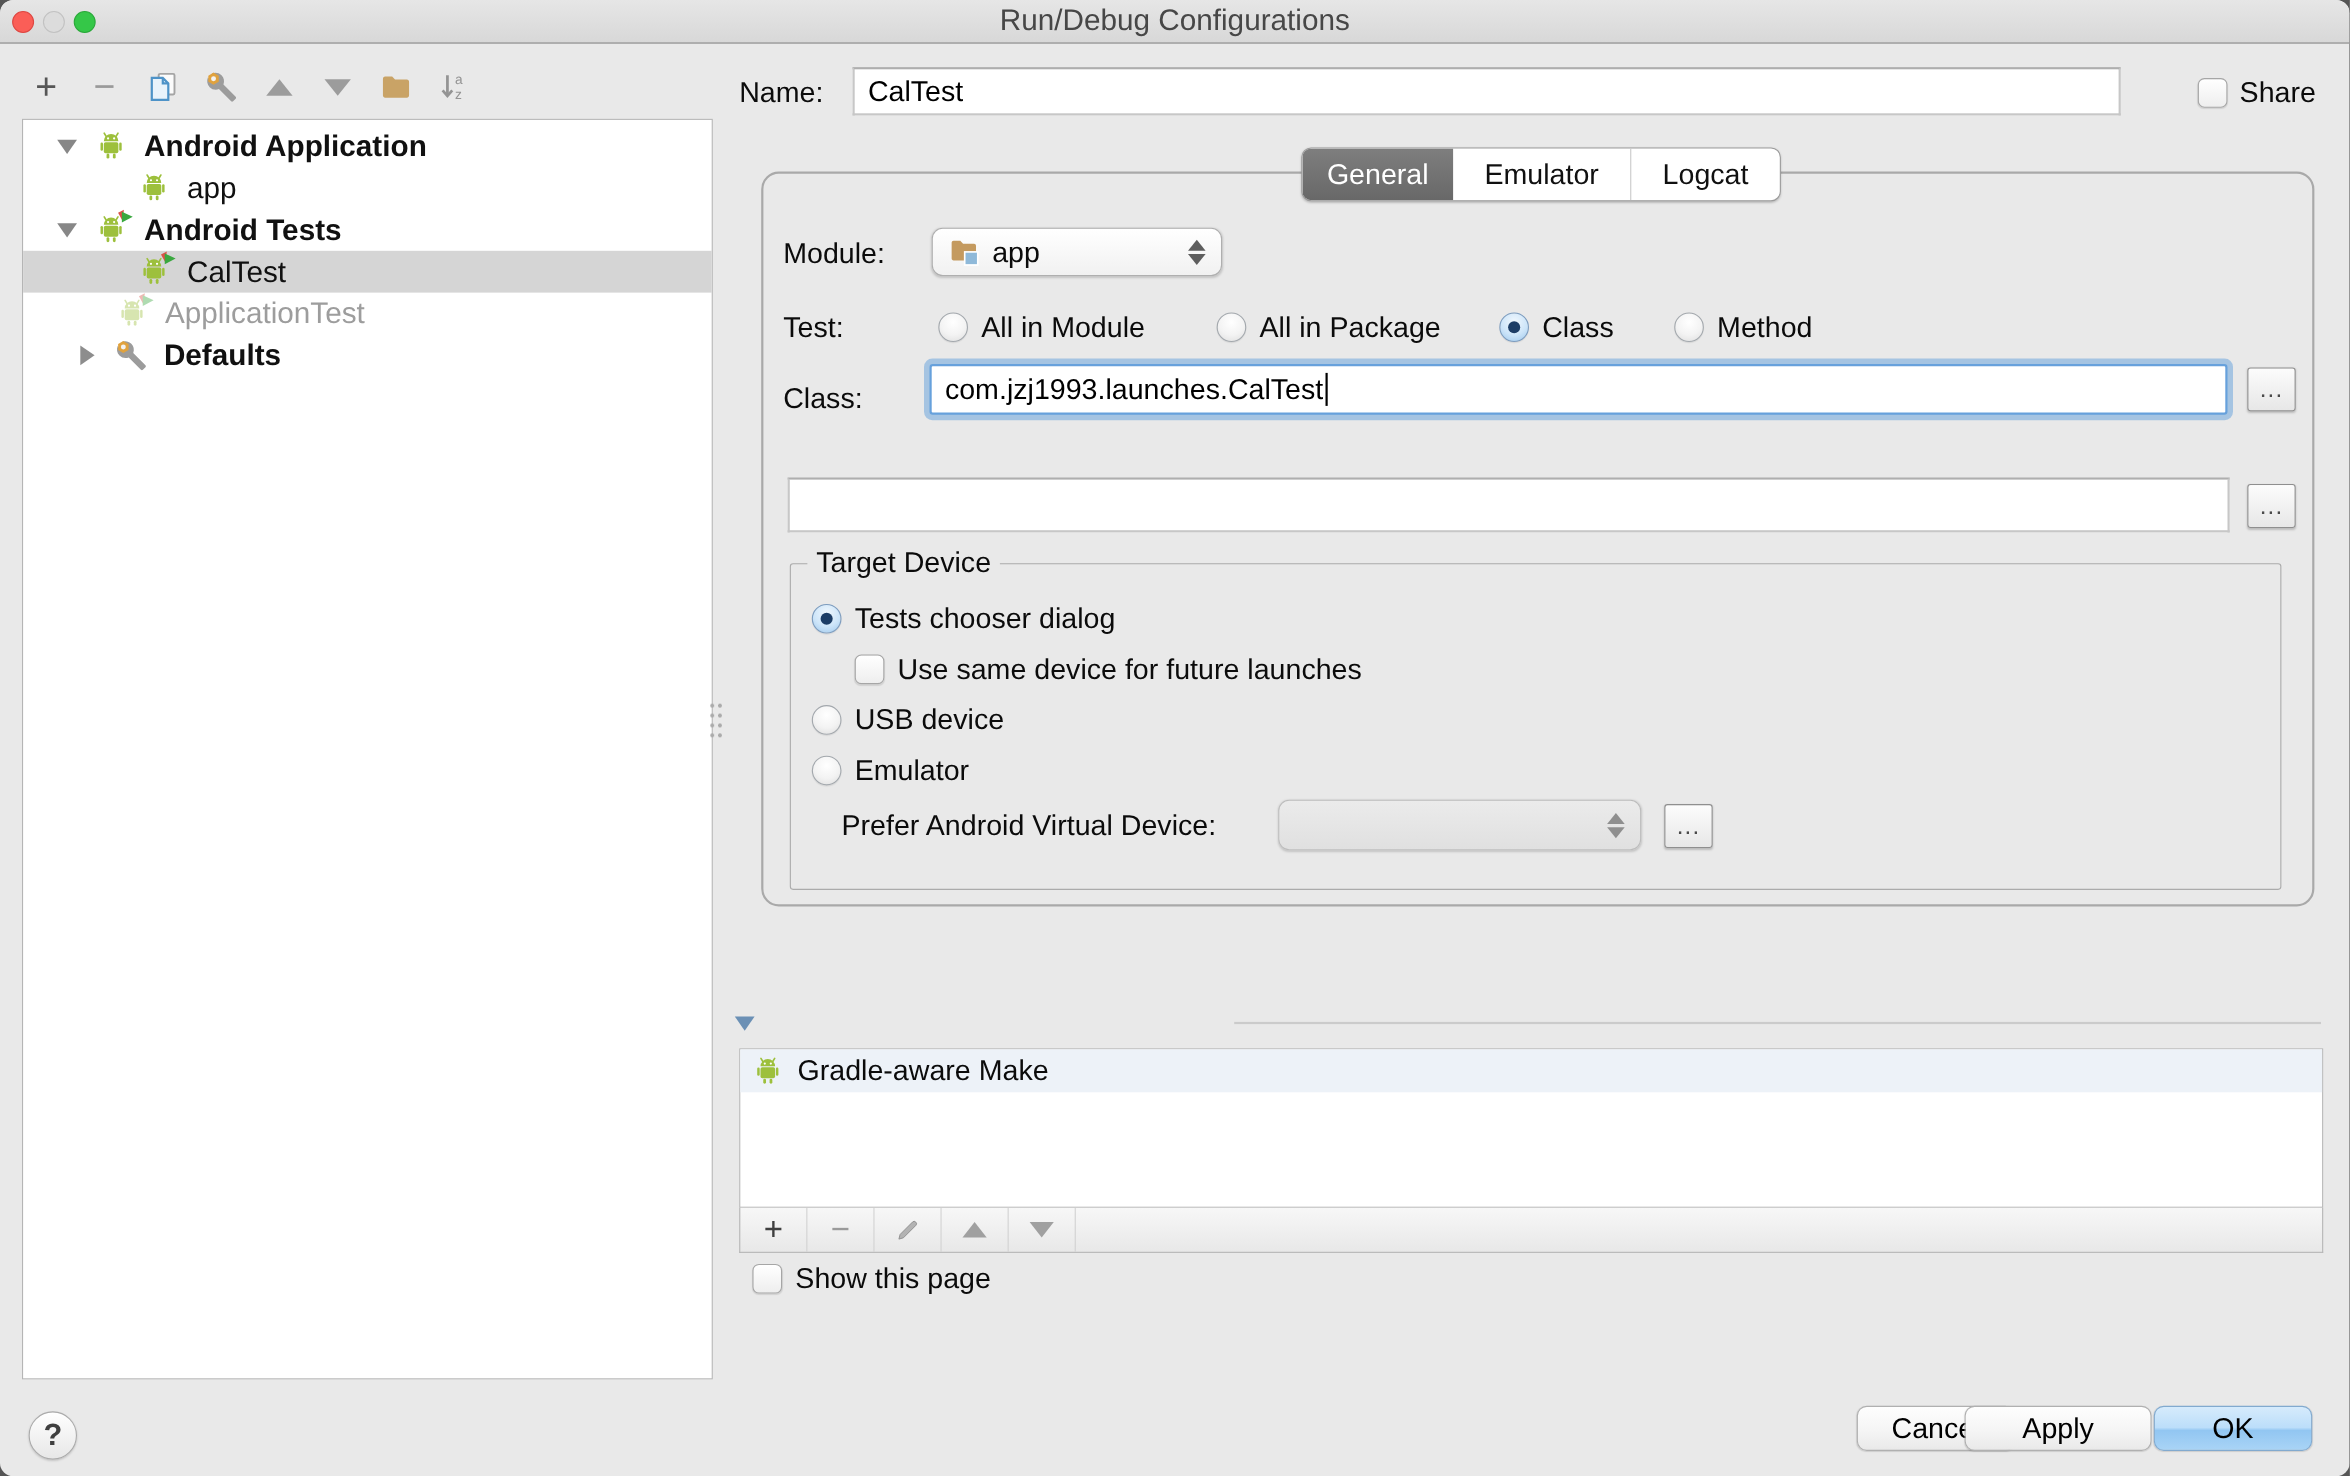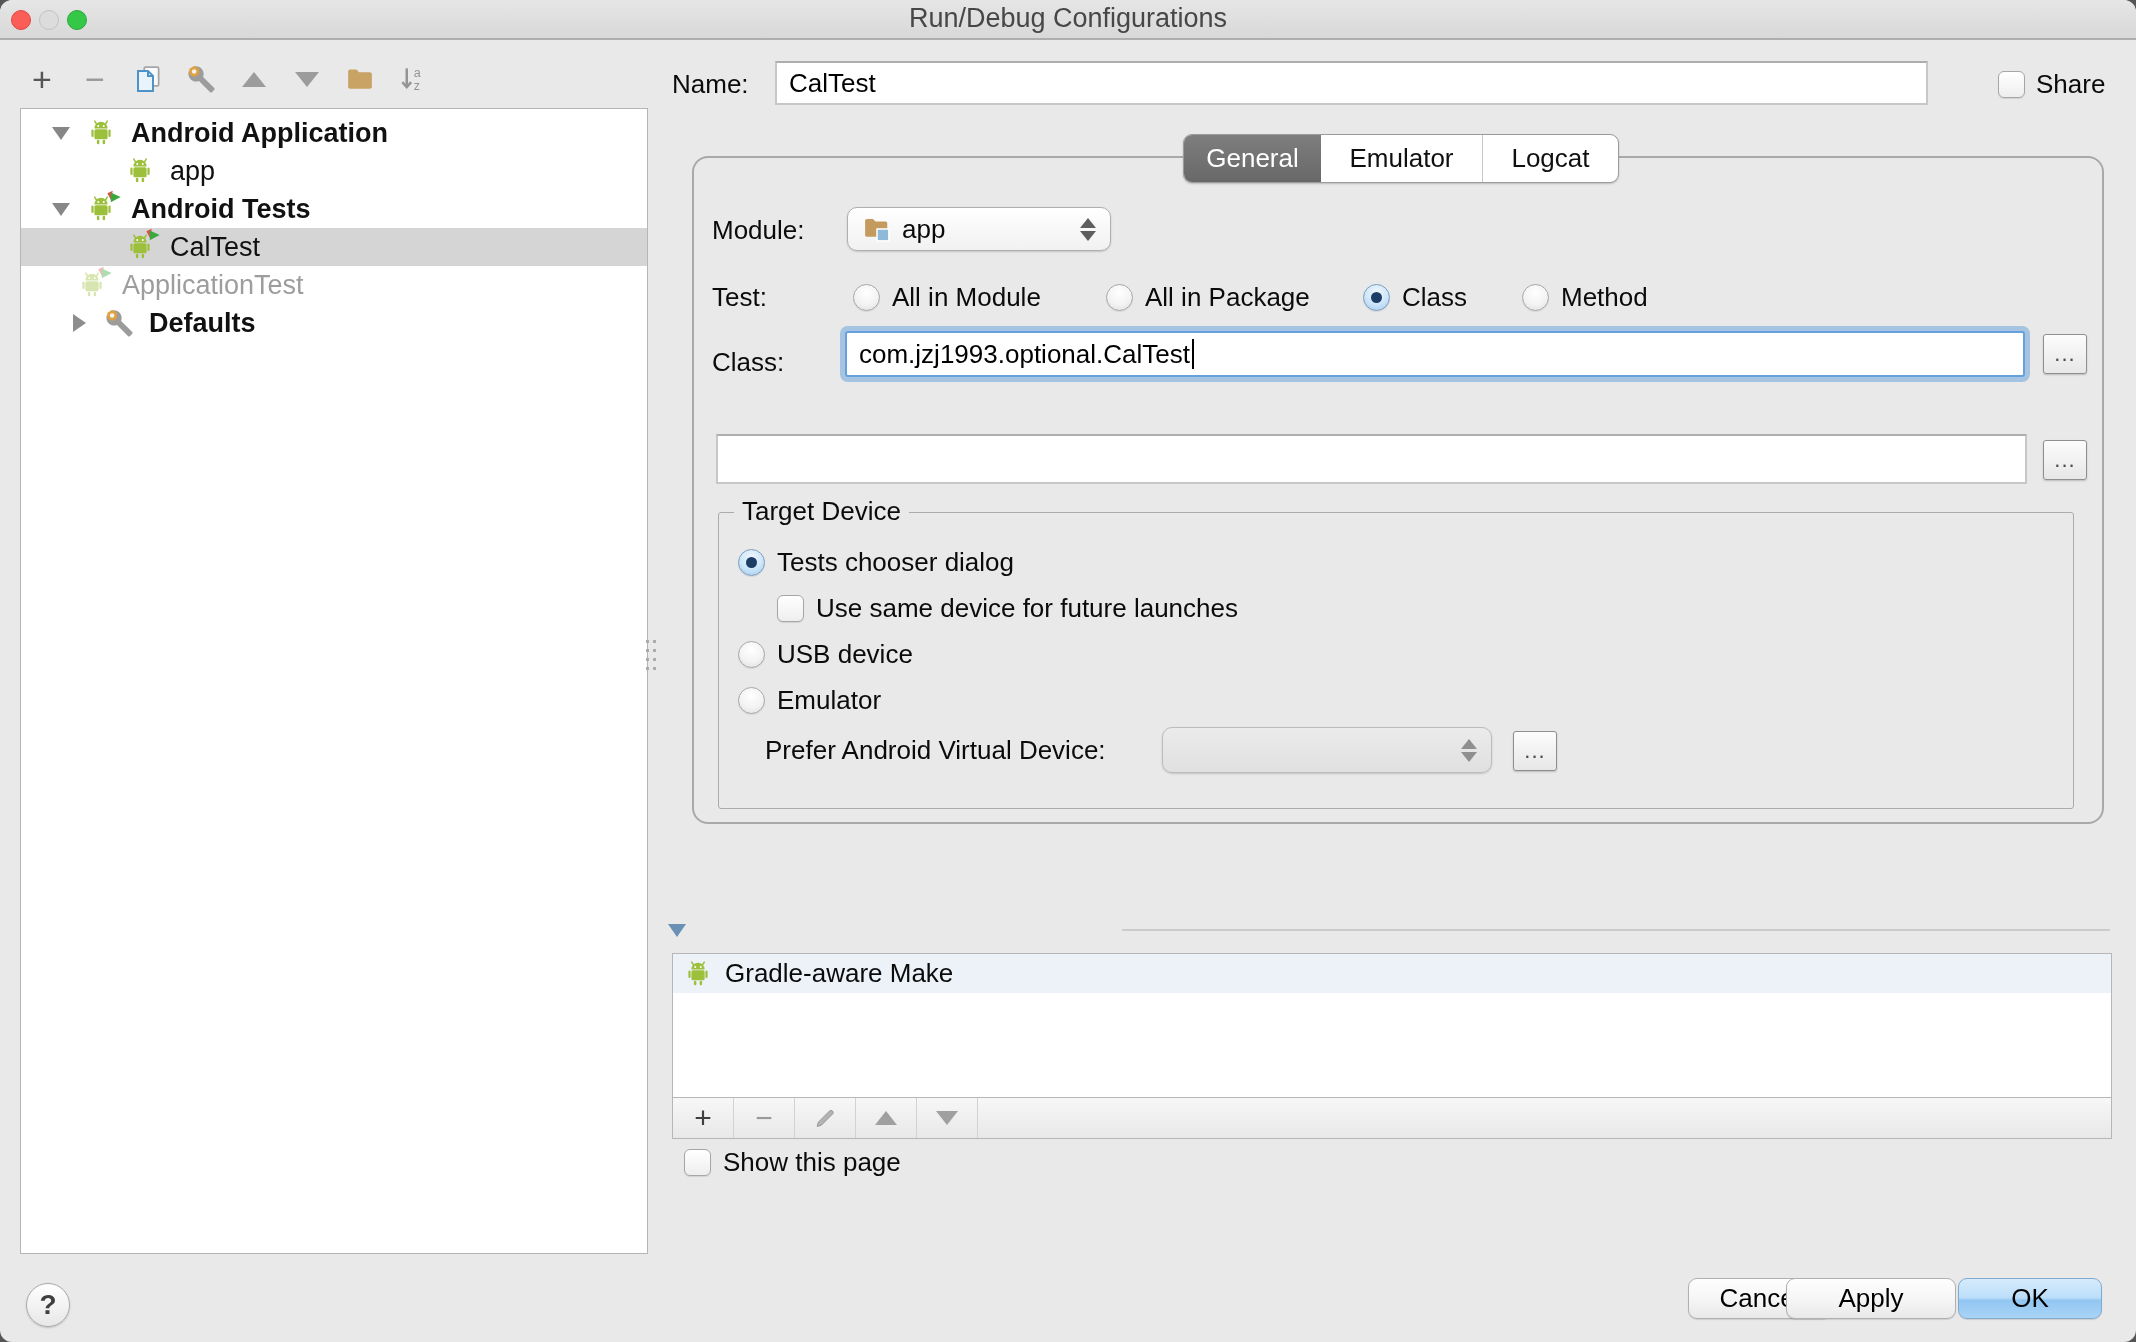--- a/index.html
+++ b/index.html
@@ -229,21 +229,21 @@
       <span class="tlabel b">Android Tests</span>
     </div>
     <div class="trow sel" style="padding-left:104px">
       <span class="aicon"><svg class="base" viewBox="0 0 24 24">
             <use href="#sym-android"></use>
           </svg><svg class="badge" viewBox="0 0 12 12">
             <use href="#sym-runbadge"></use>
           </svg></span>
       <span class="tlabel">CalTest</span>
     </div>
-    <div class="trow" style="padding-left:56px">
+    <div class="trow" style="padding-left:84px">
       <span class="aicon dim"><svg class="base" viewBox="0 0 24 24">
             <use href="#sym-android"></use>
           </svg><svg class="badge" viewBox="0 0 12 12">
             <use href="#sym-runbadge"></use>
           </svg></span>
       <span class="tlabel dis">ApplicationTest</span>
     </div>
     <div class="trow" style="padding-left:48px">
       <span class="tw">
           <span class="tw-right"></span>
@@ -299,21 +299,21 @@
       </span>
     <span class="lbl">Class</span>
   </div>
   <div class="ctlrow" style="left:1522px;top:282px">
     <span class="radio"></span>
     <span class="lbl">Method</span>
   </div>
 
   <div class="abs lbl" style="left:712px;top:340px;line-height:44px">Class:</div>
   <div class="abs field focus" style="left:845px;top:331px;width:1180px;height:46px">
-    <span>com.jzj1993.optional.CalTest</span>
+    <span>com.jzj1993.launches.CalTest</span>
     <span class="caret"></span>
   </div>
   <div class="abs mini-btn" style="left:2043px;top:334px;width:44px;height:40px">...</div>
 
   <div class="abs field" style="left:716px;top:434px;width:1311px;height:50px">
     <span></span>
   </div>
   <div class="abs mini-btn" style="left:2043px;top:440px;width:44px;height:40px">...</div>
 
   <div class="fs"></div>

